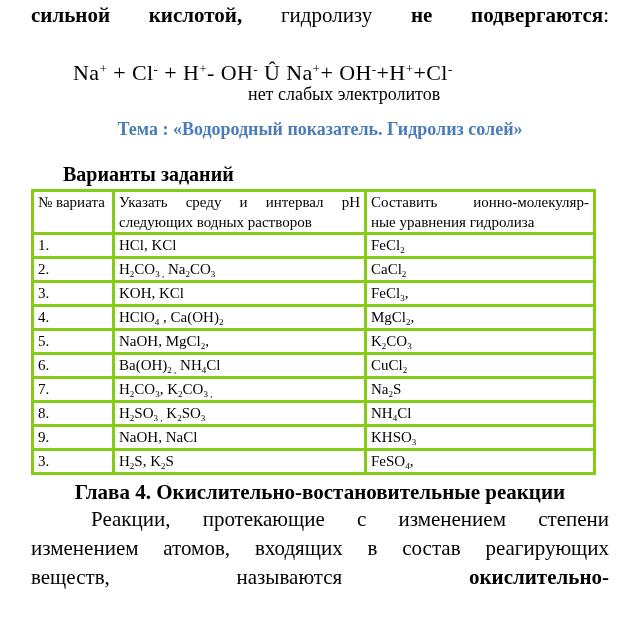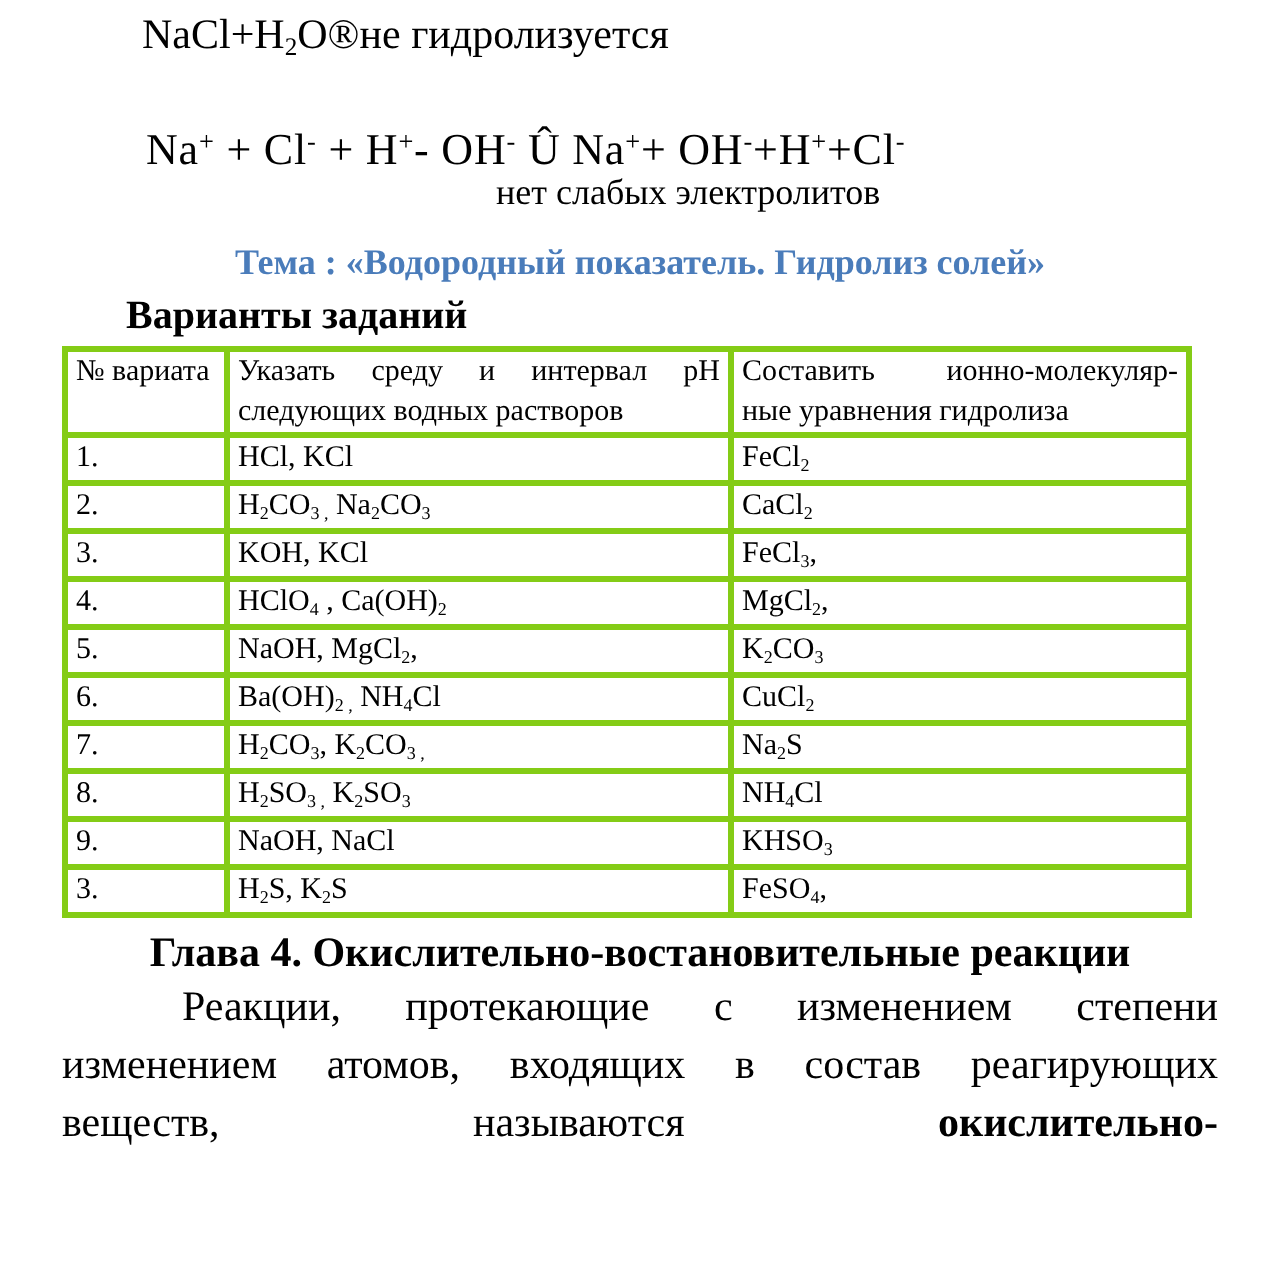--- a/index.html
+++ b/index.html
@@ -21,21 +21,21 @@
   .eq-note{font-size:18px;line-height:16px;margin:0 0 0 217px;}
 
   .h-control{
     margin-top:40px;text-align:center;
     font-size:17px;line-height:22px;letter-spacing:.3px;
   }
   .h-theme{
     margin-top:15px;text-align:center;
     font-size:18px;line-height:24px;font-weight:bold;
   }
-  .h-variants{margin-top:2px;margin-left:32px;font-size:20px;line-height:26px;font-weight:bold;}
+  .h-variants{margin-top:20px;margin-left:32px;font-size:20px;line-height:26px;font-weight:bold;}
 
   table.variants{
     border-collapse:collapse;table-layout:fixed;
     width:537px;margin-top:2px;
     border:2px solid #000;
   }
   table.variants th,table.variants td{
     border:3px solid #84cc16;
     font-size:15px;font-weight:normal;
     padding:0 4px;vertical-align:top;text-align:left;
@@ -58,22 +58,22 @@
     font-size:21px;line-height:29px;
     text-align:justify;text-align-last:justify;
   }
   .para-line.first{padding-left:60px;}
 </style>
 </head>
 <body>
 
 <div class="page">
 
+  <div class="intro"><b>сильной кислотой,</b> гидролизу <b>не подвергаются</b>:</div>
 
-  <div class="example">NaCl+H<sub>2</sub>O®не гидролизуется</div>
 
   <div class="equation">Na<sup>+</sup> + Cl<sup>-</sup> + H<sup>+</sup>- OH<sup>-</sup> Û Na<sup>+</sup>+ OH<sup>-</sup>+H<sup>+</sup>+Cl<sup>-</sup></div>
 
   <div class="eq-note">нет слабых электролитов</div>
 
 
   <div class="h-theme" style="color: rgb(74, 124, 186);">Тема : «Водородный показатель. Гидролиз солей»</div>
 
   <div class="h-variants">Варианты заданий</div>
 

